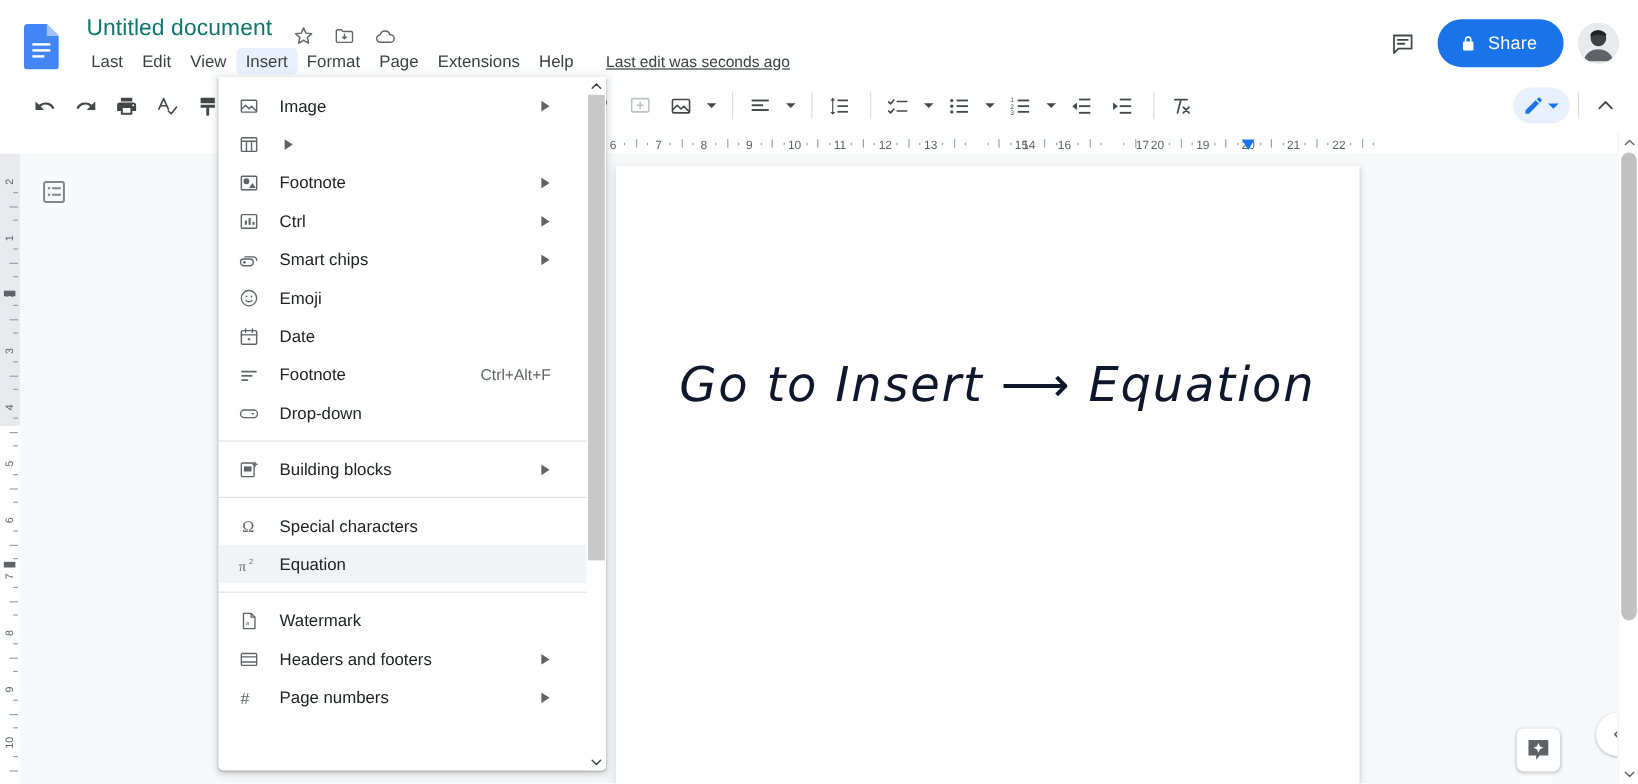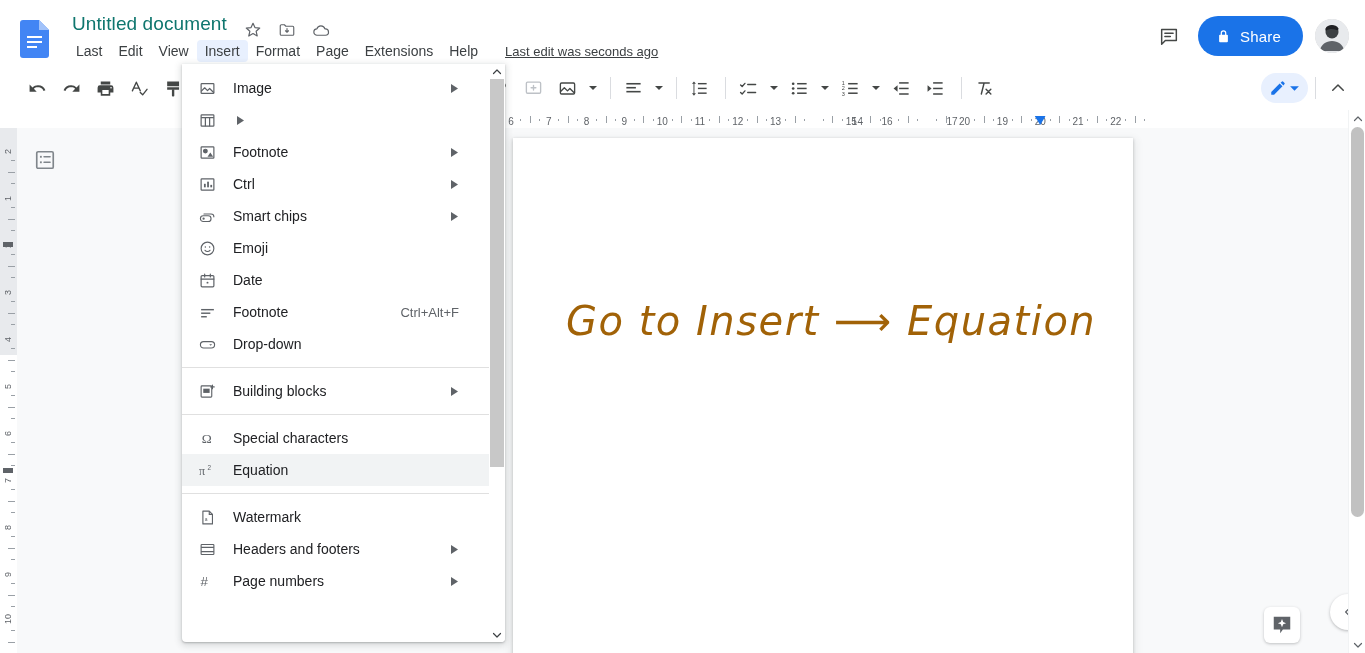--- a/index.html
+++ b/index.html
@@ -117,21 +117,21 @@
     position:absolute; left:14px; top:18px; width:28px; height:28px;
     display:flex; align-items:center; justify-content:center; cursor:pointer;
   }
   .page {
     position:absolute; left:496px; top:10px; width:620px; height:620px;
     background:#fff; box-shadow:0 1px 3px rgba(60,64,67,0.3), 0 4px 8px 3px rgba(60,64,67,0.08);
   }
   .hand-text {
     position:absolute; left:53px; top:160px;
     font-family:"DejaVu Sans", sans-serif;
-    font-size:40px; color:#a16207;
+    font-size:40px; color:#0f172a;
     white-space:nowrap; font-weight:400;
     letter-spacing:1.5px;
     font-style:italic;
   }
 
   .explore-btn {
     position:absolute; right:48px; bottom:10px;
     width:36px; height:36px; background:#fff; border-radius:6px;
     box-shadow:0 1px 3px rgba(60,64,67,0.3);
     display:flex; align-items:center; justify-content:center; cursor:pointer;

